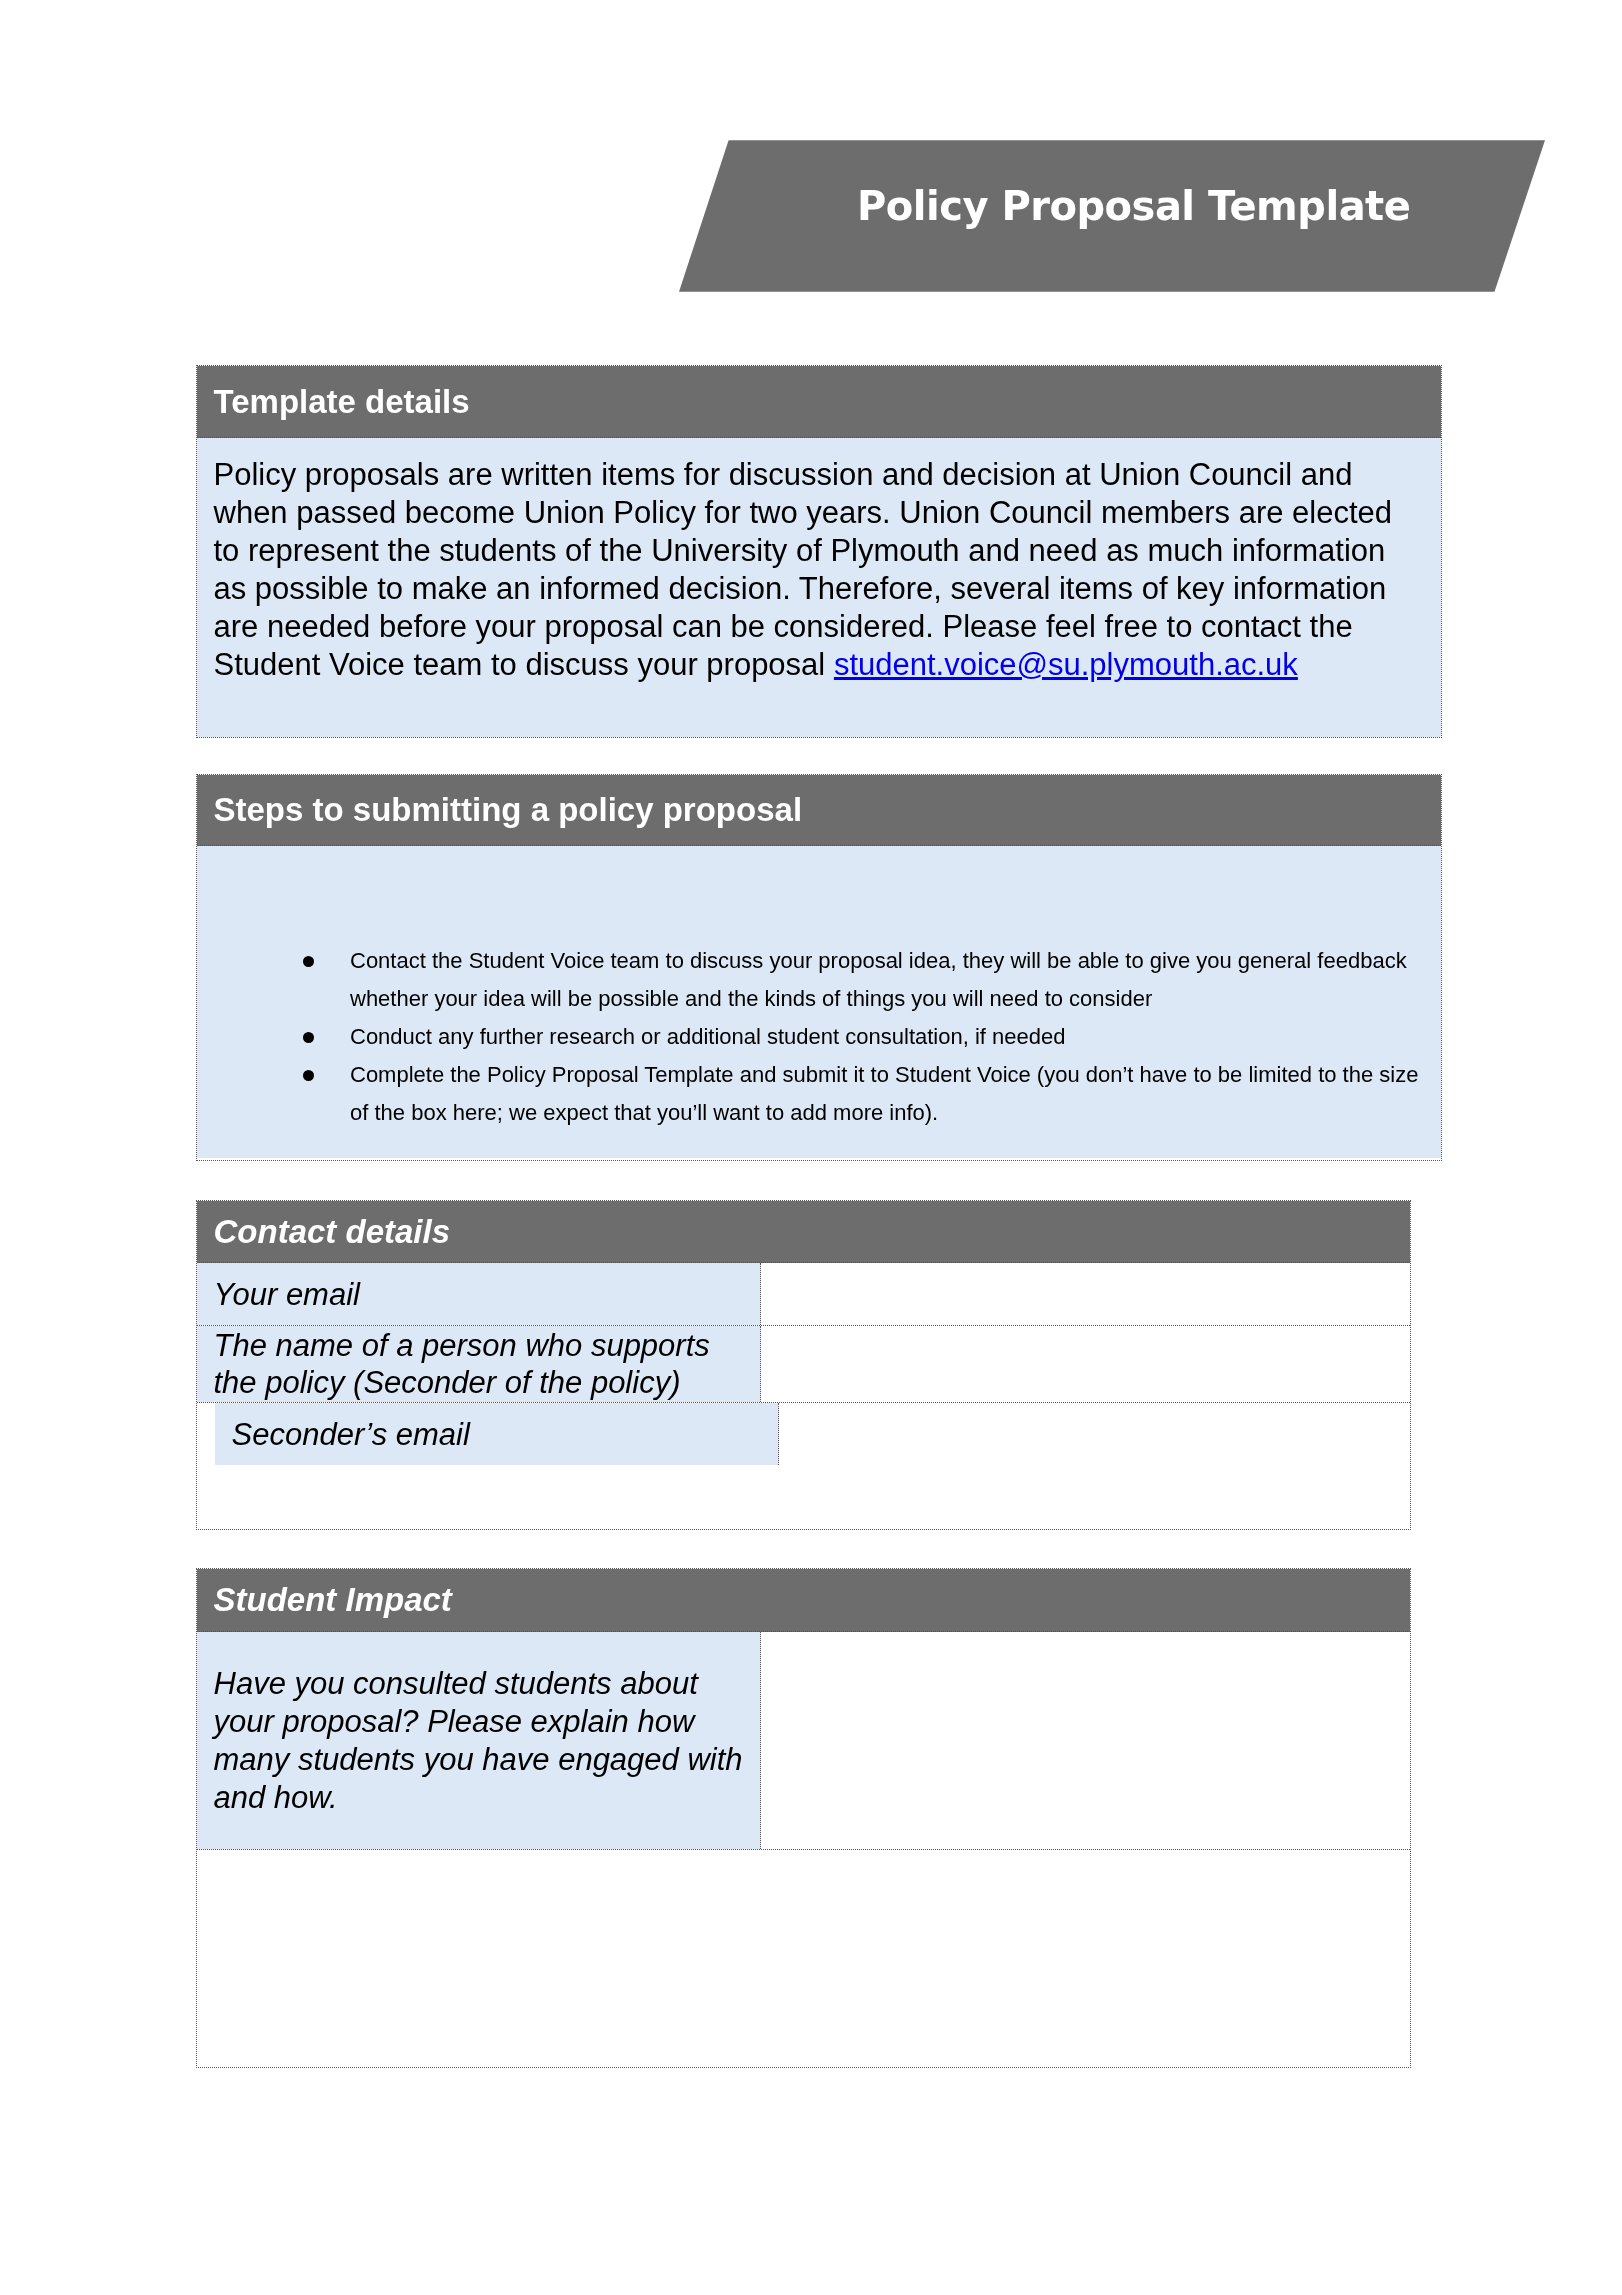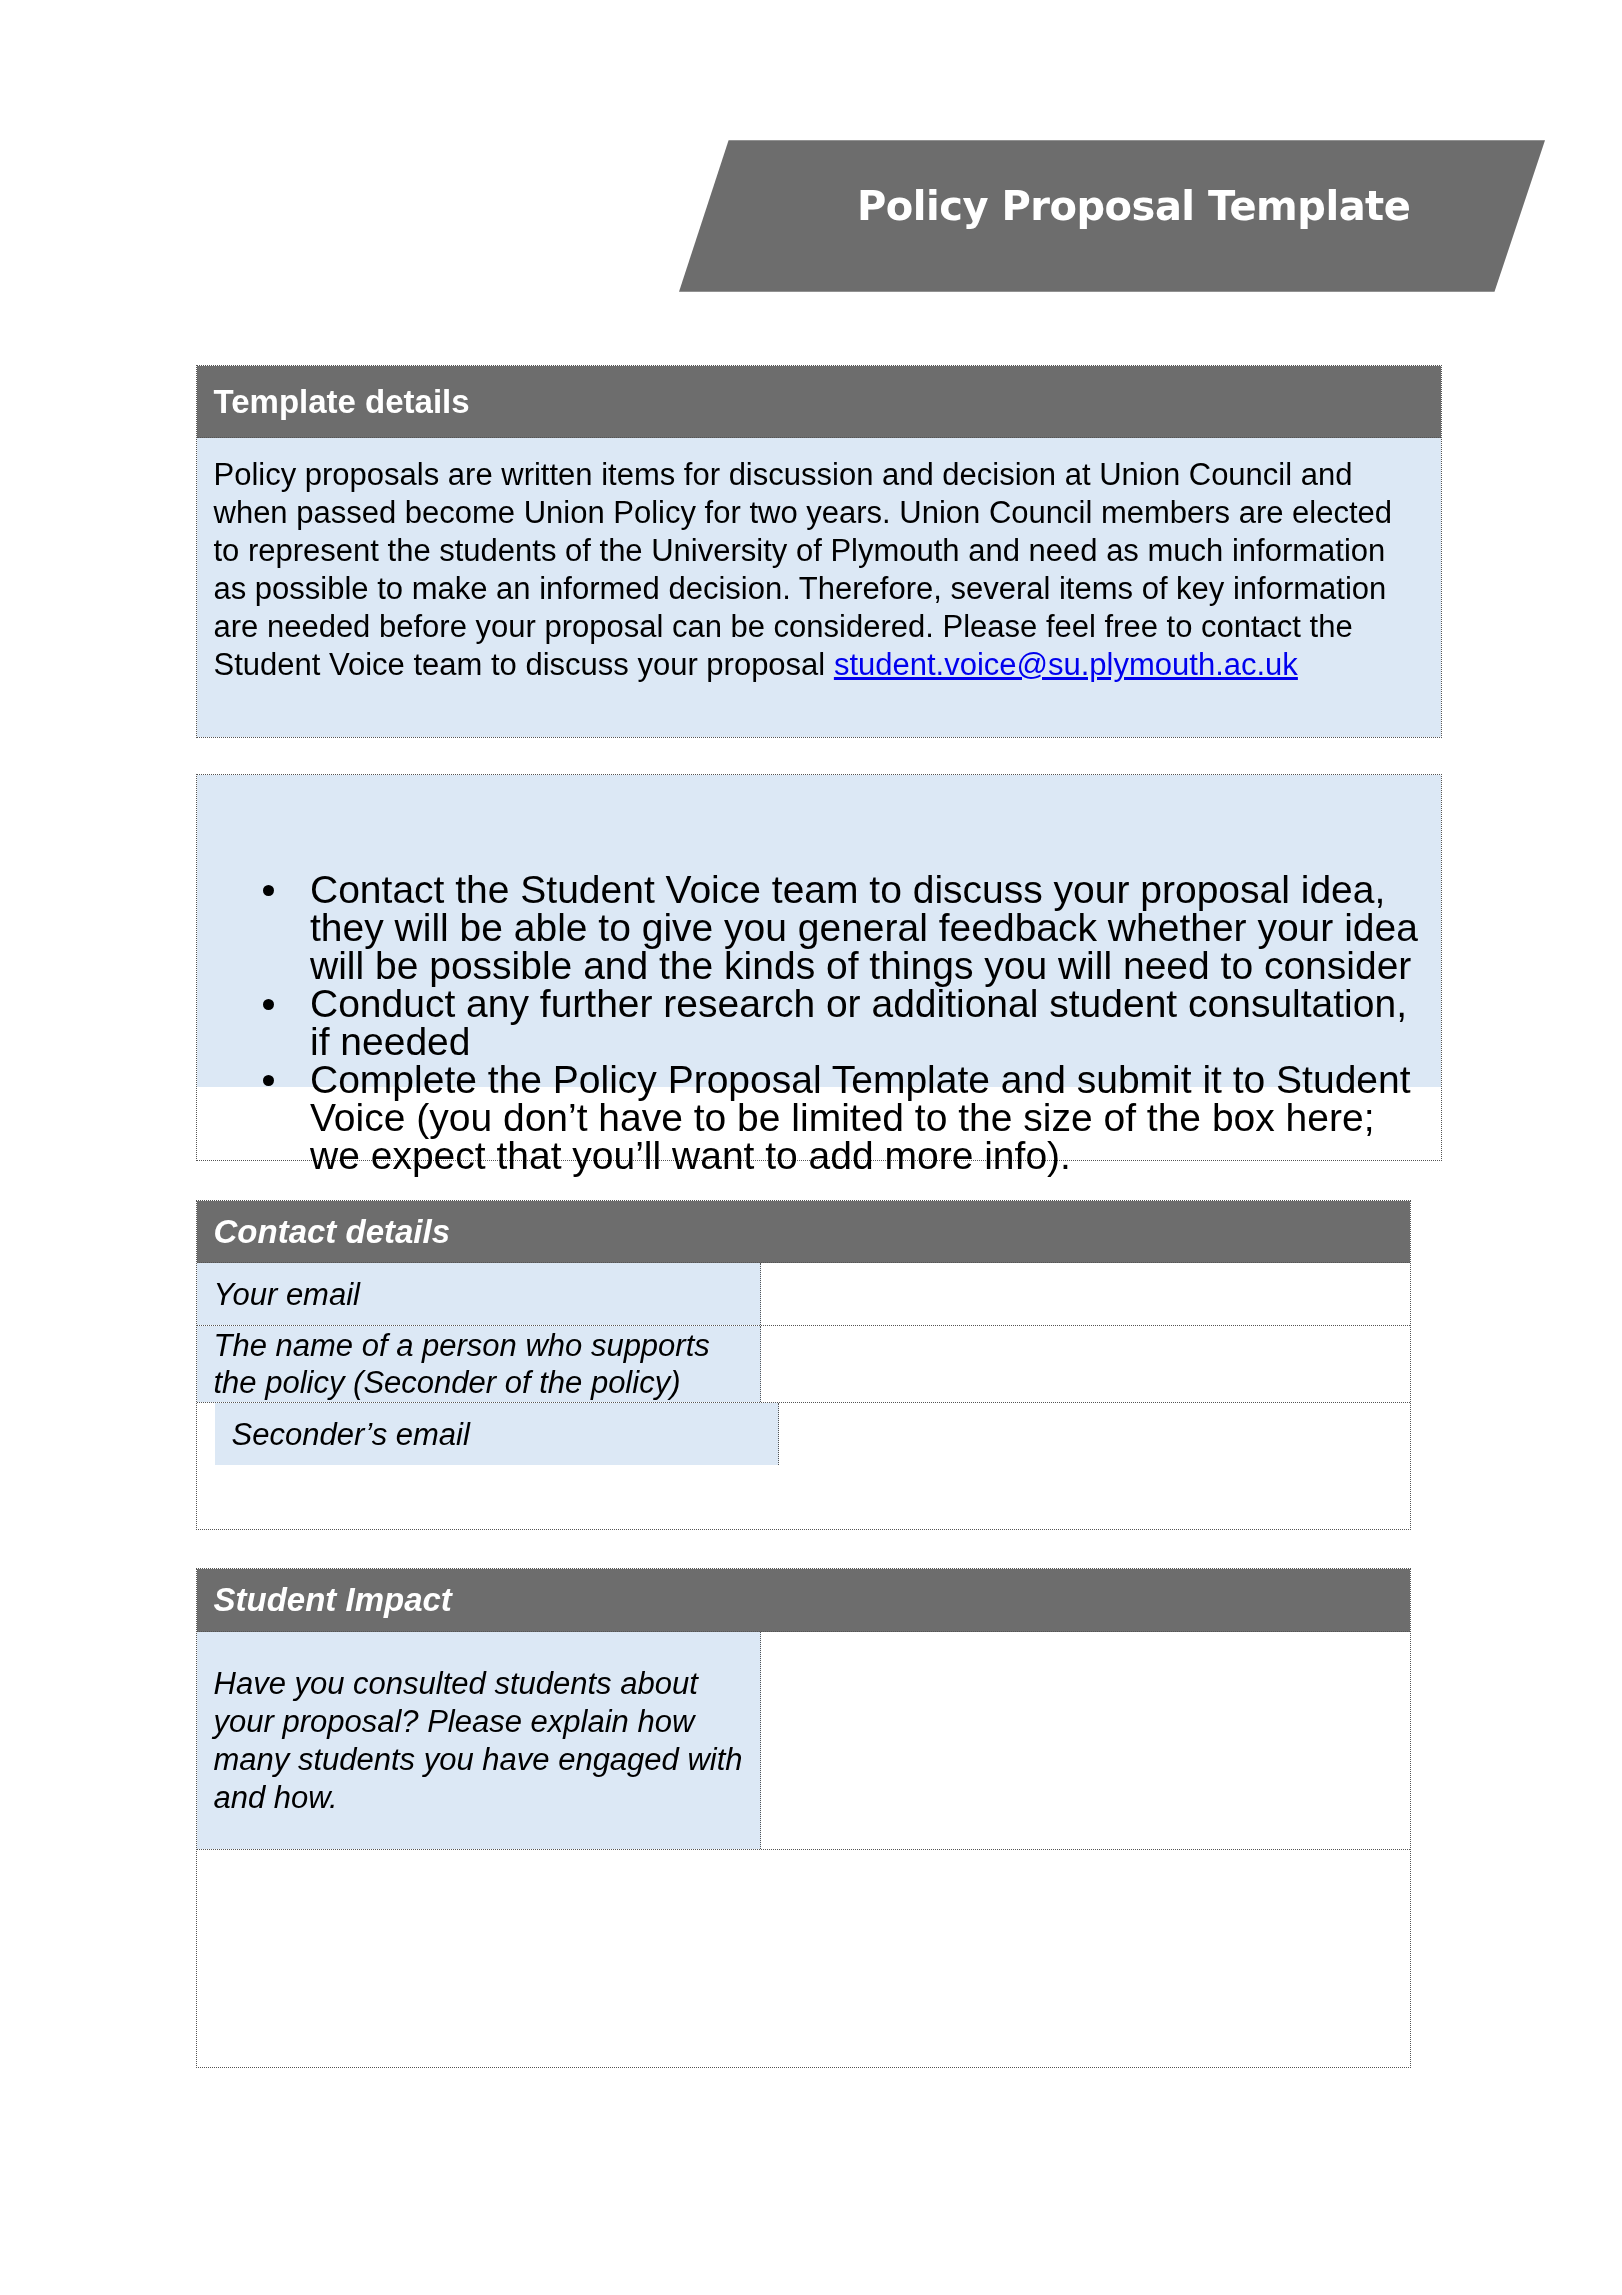--- a/index.html
+++ b/index.html
@@ -15,21 +15,21 @@
          box-sizing:border-box; border-bottom:1.8px dotted #555; display:flex; align-items:center; }
   .body-cell { background:#dce8f5; font-size:31px; line-height:38px; }
   #box1 { top:365px; height:373px; }
   #box1 .hdr { height:72px; }
   #box1 .body-cell { height:299px; padding:18.4px 16.5px 0 16.5px; box-sizing:border-box; }
   #box1 a { color:#0000ee; text-decoration:underline; }
   #box2 { top:774px; height:387px; }
   #box2 .hdr { height:71px; }
   #box2 .body-cell { height:312px; box-sizing:border-box; padding-top:97px; position:relative; }
   #box2 ul { list-style:none; margin:0; padding:0; position:absolute; top:96px; left:0; right:0; }
-  #box2 li { position:relative; padding-left:113px; padding-right:13px; font-size:39px; line-height:38px; }
+  #box2 li { position:relative; padding-left:113px; padding-right:13px; font-size:22px; line-height:38px;margin-left:40px; }
   #box2 li .dot { position:absolute; left:66px; top:13.8px; width:11px; height:11px; border-radius:50%; background:#000; }
   .tbl { position:absolute; left:196px; width:1215px; border:1.8px dotted #555; box-sizing:border-box;font-style:italic; }
   .tbl .hdr { height:62px; }
   .row { display:flex; border-bottom:1.8px dotted #555; box-sizing:border-box; }
   .row:last-child { border-bottom:none; }
   .row .lab { width:564px; background:#dce8f5; border-right:1.8px dotted #555; box-sizing:border-box;
               padding:0 16.5px; font-size:31px; line-height:37px; display:flex; align-items:center; }
   .row .val { flex:1; background:#fff; }
   #contact { top:1200px; height:330px; }
   #contact .r1 { height:63px; }
@@ -54,20 +54,21 @@
 
 <div class="box" id="box1">
   <div class="hdr">Template details</div>
   <div class="body-cell">
     <span>Policy proposals are written items for discussion and decision at Union Council and when passed become Union Policy for two years. Union Council members are elected to represent the students of the University of Plymouth and need as much information as possible to make an informed decision. Therefore, several items of key information are needed before your proposal can be considered. Please feel free to contact the Student Voice team to discuss your proposal</span>
     <a href="#">student.voice@su.plymouth.ac.uk</a>
   </div>
 </div>
 
 <div class="box" id="box2">
+  <div class="hdr">Steps to submitting a policy proposal</div>
   <div class="body-cell">
     <ul>
       <li><span class="dot"></span><span>Contact the Student Voice team to discuss your proposal idea, they will be able to give you general feedback whether your idea will be possible and the kinds of things you will need to consider</span></li>
       <li><span class="dot"></span><span>Conduct any further research or additional student consultation, if  needed</span></li>
       <li><span class="dot"></span><span>Complete the Policy Proposal Template and submit it to Student Voice (you don’t have to be limited to the size of the box here; we expect that you’ll want to add more info).</span></li>
     </ul>
   </div>
 </div>
 
 <div class="tbl" id="contact">

